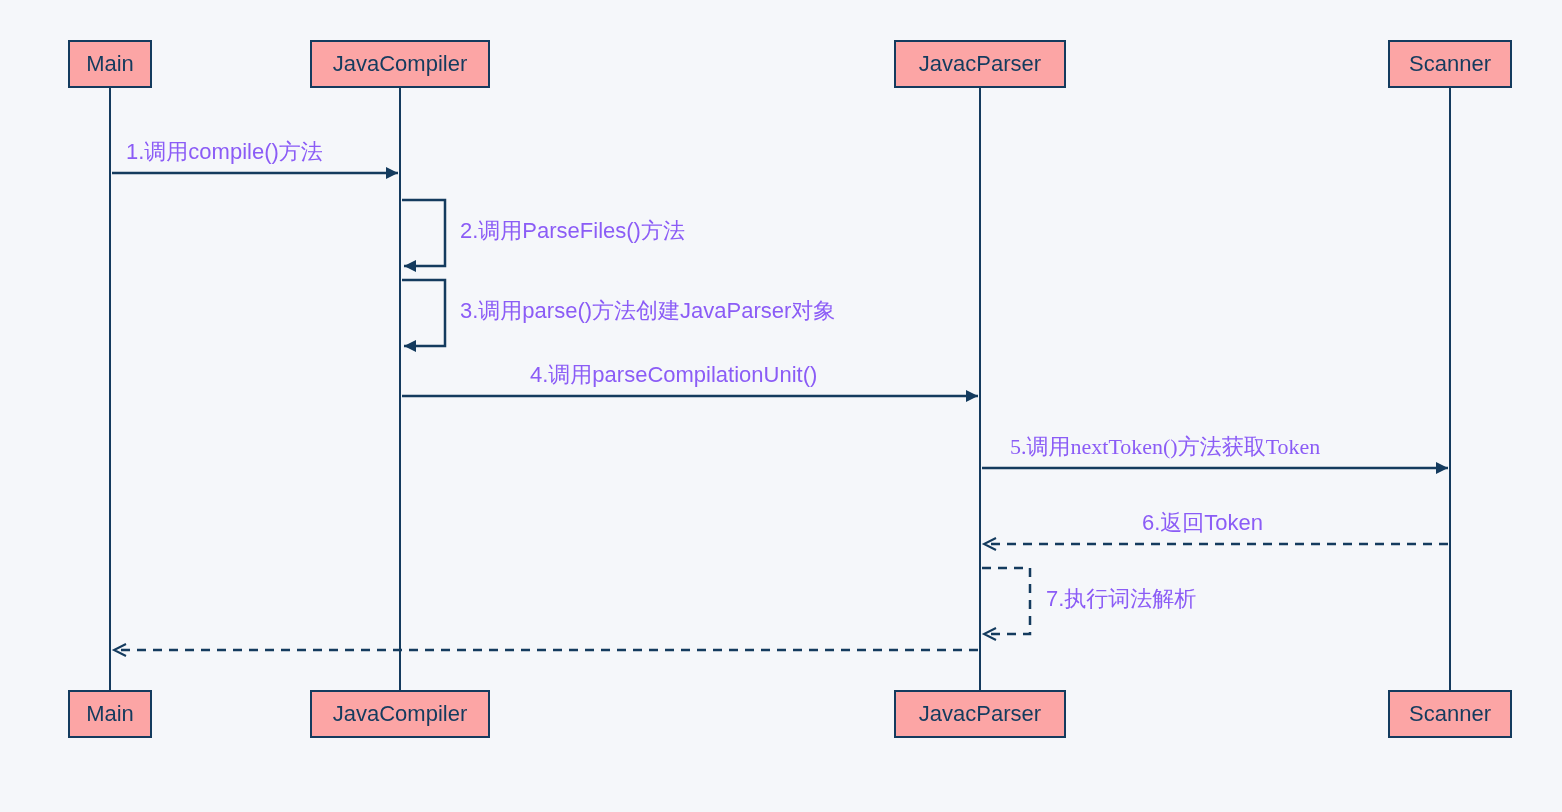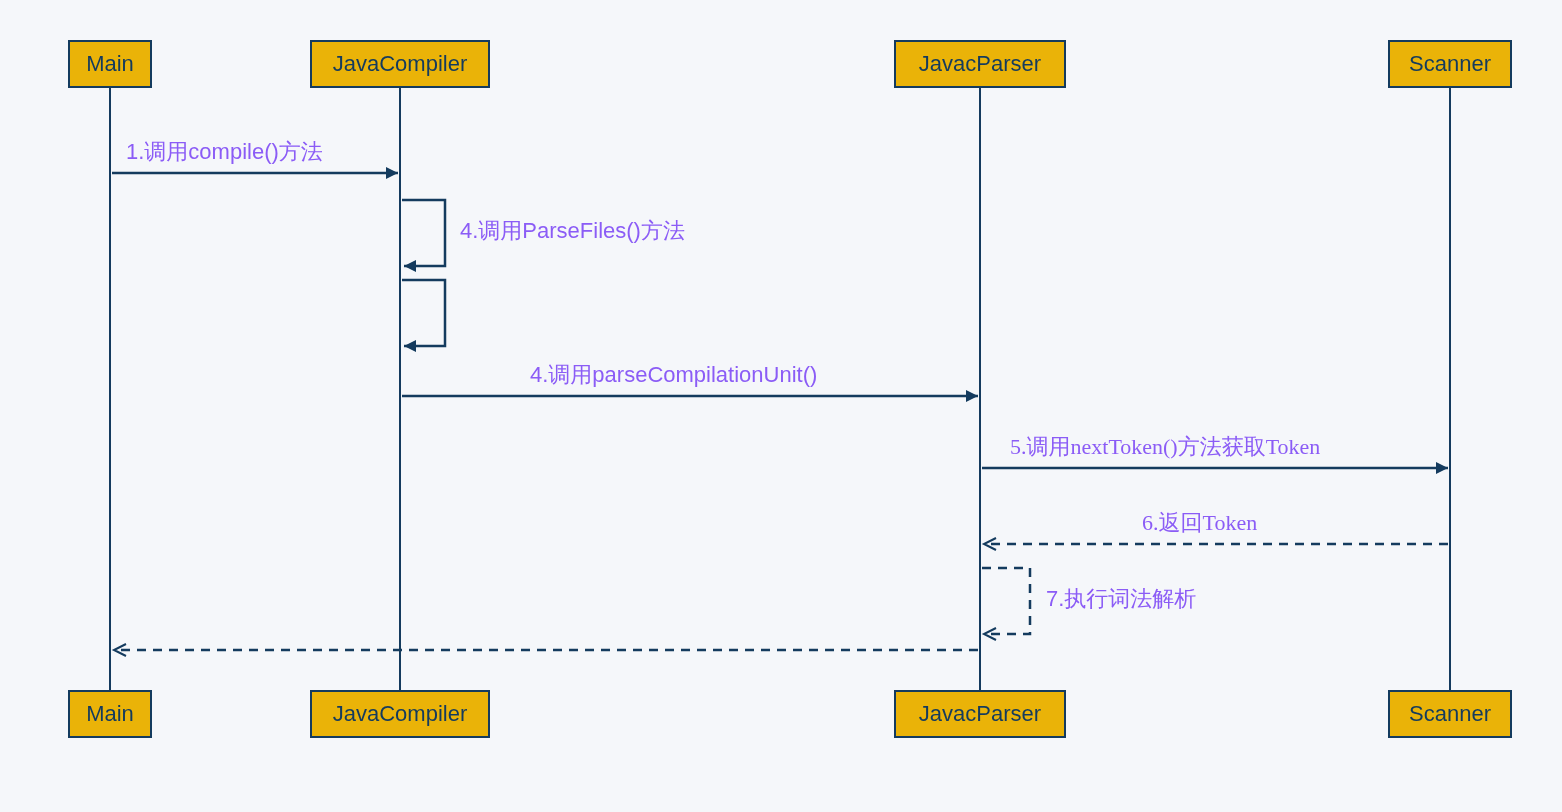--- a/index.html
+++ b/index.html
@@ -15,21 +15,21 @@
     background: #f5f7fa;
   }
   svg {
     position: absolute;
     top: 0;
     left: 0;
   }
   .participant-box {
     position: absolute;
     border: 2px solid #143b5e;
-    background: #eab308;
+    background: #fca5a5;
     color: #143b5e;
     font-size: 22px;
     display: flex;
     align-items: center;
     justify-content: center;
     font-weight: 400;
     box-sizing: border-box;
   }
   .msg-label {
     position: absolute;
@@ -95,19 +95,20 @@
       <span>JavaCompiler</span>
     </div>
   <div class="participant-box" style="left:894px; top:690px; width:172px; height:48px;">
       <span>JavacParser</span>
     </div>
   <div class="participant-box" style="left:1388px;top:690px; width:124px; height:48px;">
       <span>Scanner</span>
     </div>
 
   <div class="msg-label" style="left:126px; top:137px;">1.调用compile()方法</div>
-  <div class="msg-label" style="left:460px; top:216px;">4.调用ParseFiles()方法</div>
+  <div class="msg-label" style="left:460px; top:216px;">2.调用ParseFiles()方法</div>
+  <div class="msg-label" style="left:460px; top:296px;">3.调用parse()方法创建JavaParser对象</div>
   <div class="msg-label" style="left:530px; top:360px;">4.调用parseCompilationUnit()</div>
   <div class="msg-label" style="left:1010px;top:432px;font-family:Liberation Serif, serif;">5.调用nextToken()方法获取Token</div>
-  <div class="msg-label" style="left:1142px;top:508px;font-family:Liberation Serif, serif;">6.返回Token</div>
+  <div class="msg-label" style="left:1142px;top:508px;">6.返回Token</div>
   <div class="msg-label" style="left:1046px;top:584px;text-align:right;">7.执行词法解析</div>
 
 </div>
 
 </body></html>

